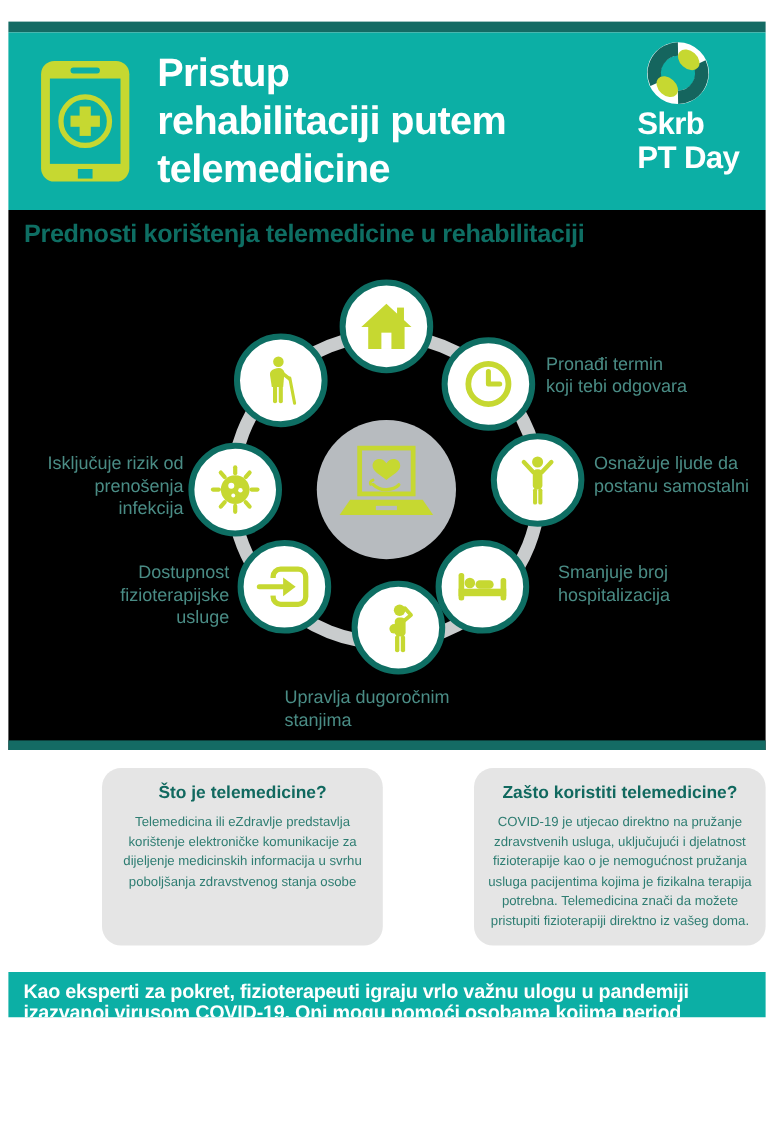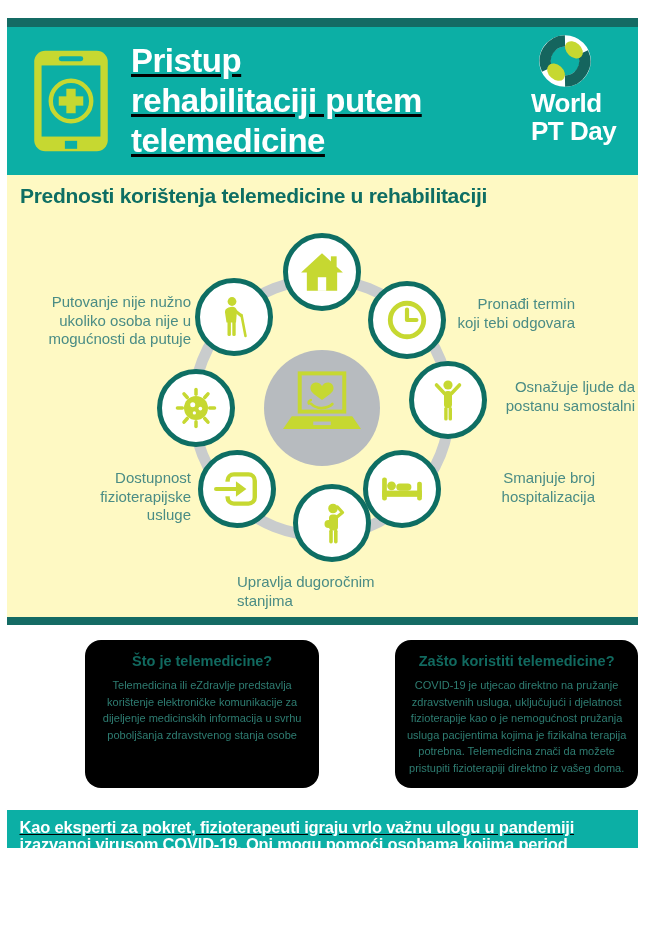--- a/index.html
+++ b/index.html
@@ -1,60 +1,60 @@
 <!DOCTYPE html>
 <html><head>
 <meta charset="utf-8">
 <style>
   html,body{margin:0;padding:0;background:#fff;}
   .page{position:relative;width:645px;height:848px;background:#fff;overflow:hidden;
-        font-family:"Liberation Sans",sans-serif;text-decoration:underline;}
+        font-family:"Liberation Sans",sans-serif;}
   .inner{margin:0 7px;}
 
   
   .top-strip{height:18px;background:#fff;}
   .header-bar{height:9px;background:#146b64;}
   .header{position:relative;height:148px;background:#0cafa5;display:flex;align-items:center;}
   .phone{margin-left:26px;flex:0 0 auto;}
   .header-title{margin-left:22px;color:#fff;font-weight:bold;font-size:33px;line-height:40px;letter-spacing:-0.5px;}
   .pt-logo{position:absolute;left:524px;top:6px;width:112px;}
   .pt-logo .emblem{margin-left:6px;}
   .pt-line{color:#fff;font-weight:bold;font-size:26px;line-height:28px;letter-spacing:-0.5px;}
   .pt-year{color:#a7dbd4;font-weight:normal;font-size:26px;line-height:29px;}
 
   
-  .gray-box{position:relative;height:450px;background:#fef9c3;}
+  .gray-box{position:relative;height:450px;background:#000000;}
   .section-title{position:absolute;left:13px;top:9px;font-size:21px;font-weight:bold;color:#0e6e63;letter-spacing:-0.3px;}
   .ring{position:absolute;left:181px;top:99px;width:267px;height:267px;border:11px solid #c9cccd;
         border-radius:50%;box-sizing:border-box;}
   .hub{position:absolute;left:257px;top:175px;width:116px;height:116px;border-radius:50%;
        background:#b7bbbf;display:flex;align-items:center;justify-content:center;}
   .node{position:absolute;width:78px;height:78px;border-radius:50%;background:#fff;border:5px solid #0e6e63;
         box-sizing:border-box;display:flex;align-items:center;justify-content:center;}
-  .lbl{position:absolute;font-size:15px;line-height:18.5px;color:#4a8c85;text-align:right;}
+  .lbl{position:absolute;font-size:15px;line-height:18.5px;color:#4a8c85;}
   .bottom-bar{position:absolute;left:0;right:0;bottom:0;height:8px;background:#146b64;}
 
   
   .n-house{left:276px;top:58px;}   .n-clock{left:361px;top:106px;}
   .n-arms{left:402px;top:186px;}   .n-bed{left:356px;top:275px;}
   .n-long{left:286px;top:309px;}   .n-door{left:191px;top:275px;}
   .n-virus{left:150px;top:194px;}  .n-cane{left:188px;top:103px;}
 
   .l-house{left:258px;top:30px;width:124px;text-align:center;}
   .l-clock{left:448px;top:120px;width:120px;}
   .l-arms{left:488px;top:203px;width:140px;}
   .l-bed{left:458px;top:294px;width:130px;}
   .l-long{left:230px;top:376px;width:176px;text-align:left;margin-top:22px;}
   .l-door{left:72px;top:294px;width:112px;text-align:right;}
   .l-virus{left:28px;top:203px;width:118px;text-align:right;}
   .l-cane{left:24px;top:118px;width:160px;text-align:right;}
 
   
   .boxes{display:flex;margin:15px 0 0 46px;}
-  .gbox{background:#000000;border-radius:16px;box-sizing:border-box;padding:13px 8px 12px;margin-left:32px;}
+  .gbox{background:#e5e5e5;border-radius:16px;box-sizing:border-box;padding:13px 8px 12px;margin-left:32px;}
   .gbox1{width:248px;margin-right:44px;}
   .gbox2{width:257px;}
   .gbox-title{font-size:14.5px;font-weight:bold;color:#11695f;text-align:center;margin-bottom:8px;}
   .gbox-body{font-size:11px;line-height:16.5px;color:#2e7d72;text-align:center;}
 
   
   .banner{margin-top:22px;background:#0cafa5;border-bottom:8px solid #2a665f;
           padding:9px 12px 10px;}
   .banner-text{color:#fff;font-weight:bold;font-size:16.5px;line-height:17px;text-align:left;
                max-width:606px;margin:0 auto;letter-spacing:-0.2px;}
@@ -92,21 +92,21 @@
       <div class="pt-logo">
         <div class="emblem">
           <svg width="56" height="56" viewBox="0 0 100 100">
             <circle cx="50" cy="50" r="36" fill="none" stroke="#ffffff" stroke-width="20"></circle>
             <path d="M50 14 A36 36 0 0 0 18 65" fill="none" stroke="#15655e" stroke-width="20"></path>
             <path d="M50 86 A36 36 0 0 0 82 35" fill="none" stroke="#15655e" stroke-width="20"></path>
             <ellipse cx="66" cy="30" rx="18" ry="13" fill="#c6d831" transform="rotate(42 66 30)"></ellipse>
             <ellipse cx="34" cy="70" rx="18" ry="13" fill="#c6d831" transform="rotate(42 34 70)"></ellipse>
           </svg>
         </div>
-        <div class="pt-line">World</div>
+        <div class="pt-line">Skrb</div>
         <div class="pt-line">PT Day</div>
       </div>
     </div>
 
     <div class="gray-box">
       <div class="section-title">Prednosti korištenja telemedicine u rehabilitaciji</div>
 
       <div class="ring"></div>
 
       <div class="hub">
@@ -197,21 +197,21 @@
           <path d="M24 16.5 L29 20.5" stroke="#c6d831" stroke-width="3" stroke-linecap="round"></path>
           <path d="M29.5 20 L33.5 41" stroke="#c6d831" stroke-width="2.6" stroke-linecap="round"></path>
         </svg>
       </div>
 
       <div class="lbl l-clock">Pronađi termin koji tebi odgovara</div>
       <div class="lbl l-arms">Osnažuje ljude da postanu samostalni</div>
       <div class="lbl l-bed">Smanjuje broj hospitalizacija</div>
       <div class="lbl l-long">Upravlja dugoročnim stanjima</div>
       <div class="lbl l-door">Dostupnost fizioterapijske usluge</div>
-      <div class="lbl l-cane">Putovanje nije nužno ukoliko osoba nije u mogućnosti da putuje</div>
+      <div class="lbl l-virus">Isključuje rizik od prenošenja infekcija</div>
 
       <div class="bottom-bar"></div>
     </div>
 
     <div class="boxes">
       <div class="gbox gbox1">
         <div class="gbox-title">Što je telemedicine?</div>
         <div class="gbox-body">Telemedicina ili eZdravlje predstavlja korištenje elektroničke komunikacije za dijeljenje medicinskih informacija u svrhu poboljšanja zdravstvenog stanja osobe</div>
       </div>
       <div class="gbox gbox2">

